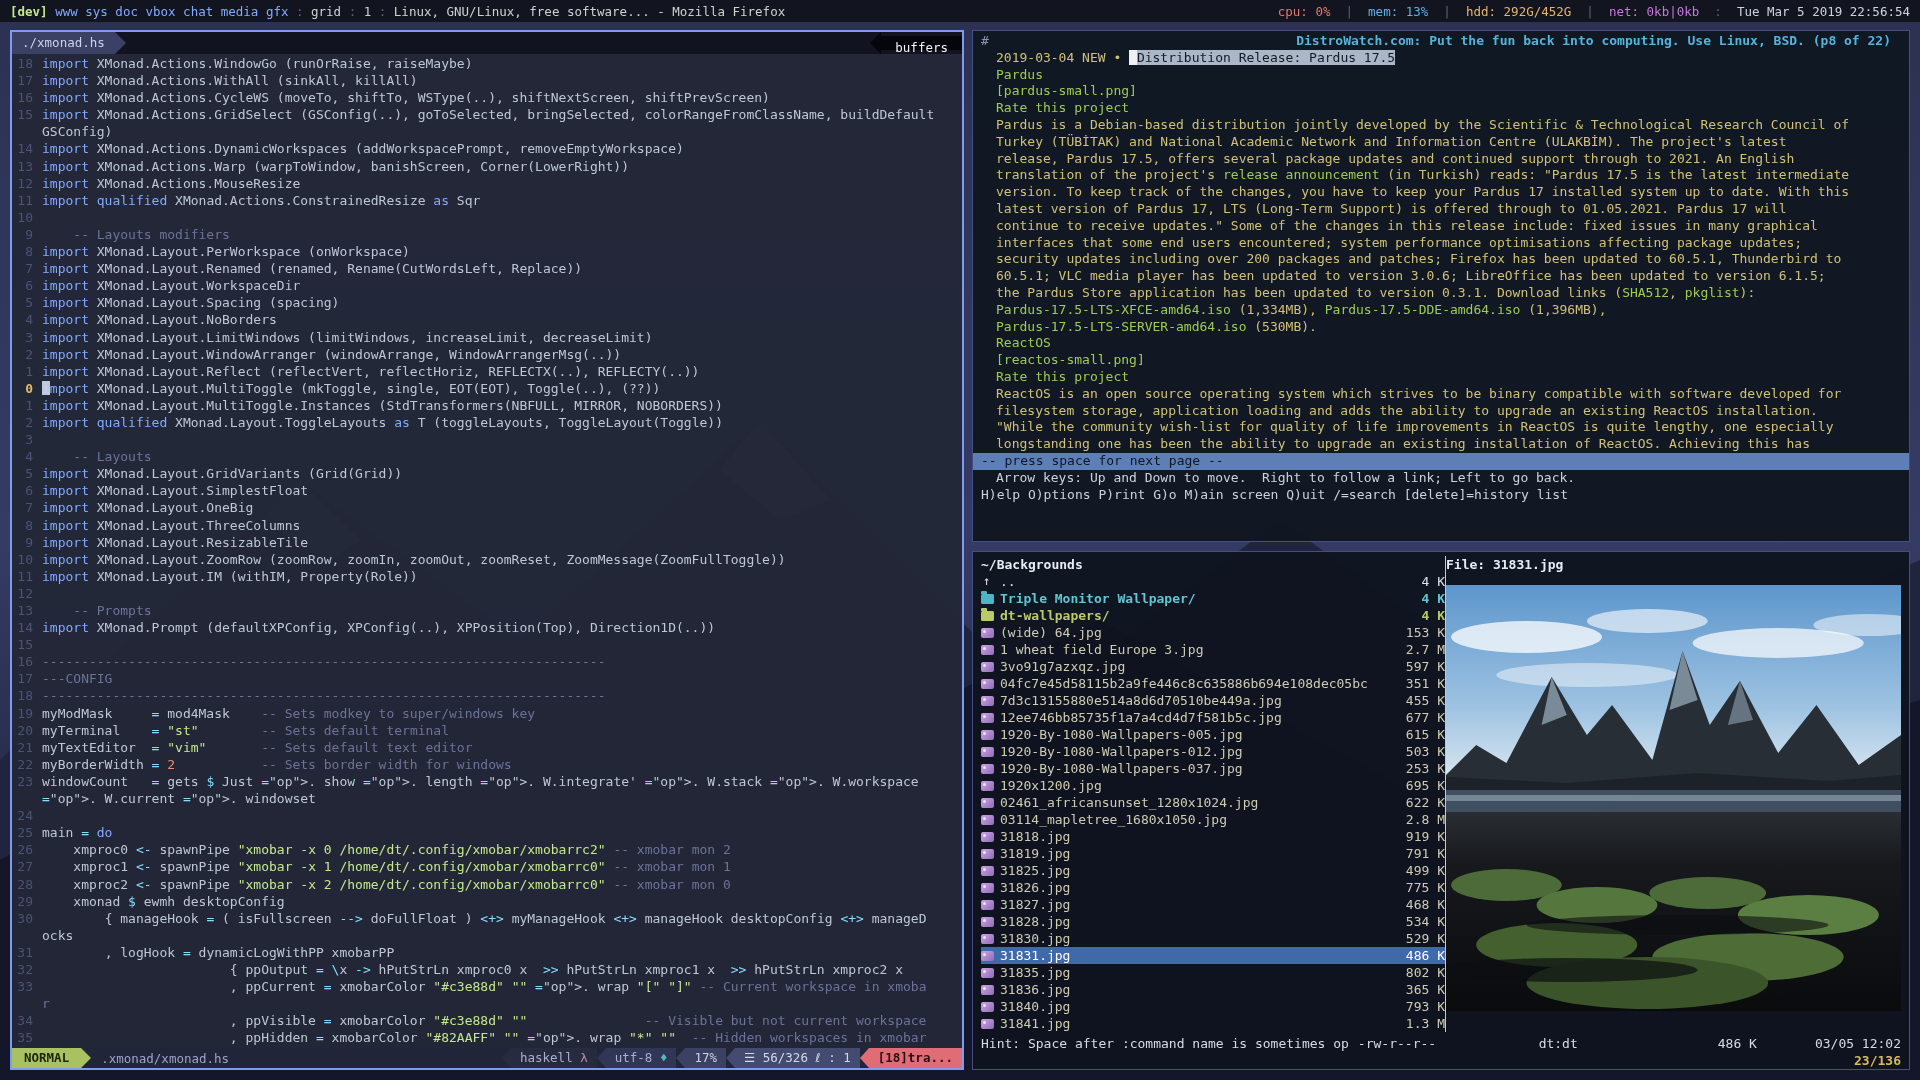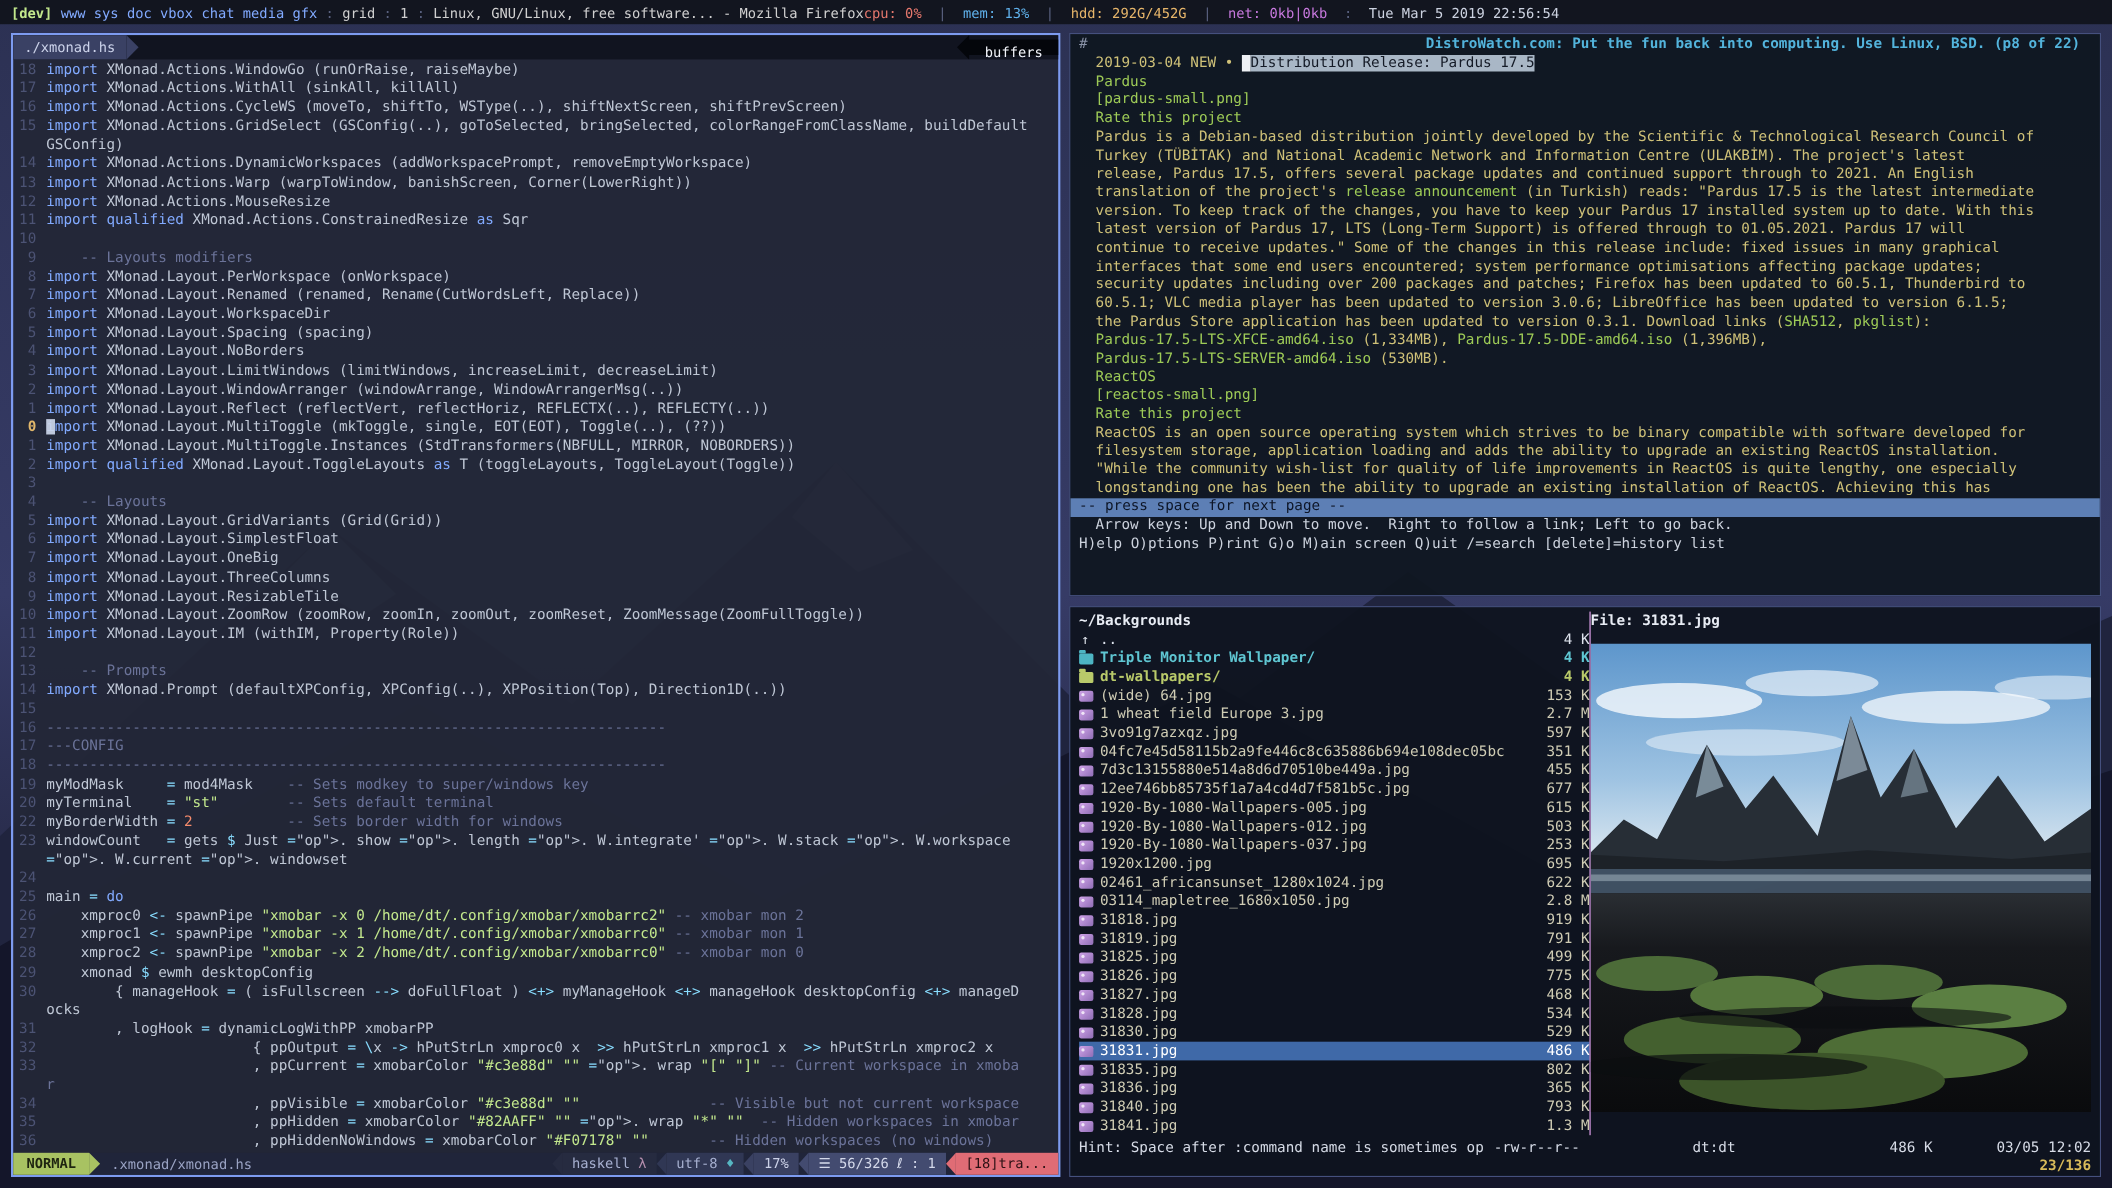--- a/index.html
+++ b/index.html
@@ -3,21 +3,21 @@
 <meta charset="utf-8">
 <style>
   *{margin:0;padding:0;box-sizing:border-box}
   html,body{width:1920px;height:1080px;overflow:hidden;background:#14162a;
     font-family:"DejaVu Sans Mono","DejaVu Sans",monospace}
   #screen{position:relative;width:1920px;height:1080px}
   svg.wallpaper{position:absolute;inset:0;z-index:0}
 
   
   #xmobar{position:absolute;z-index:3;left:0;top:0;width:1920px;height:22px;
-    background:rgba(18,21,30,.97);display:flex;justify-content:flex-start;align-items:center;
+    background:rgba(18,21,30,.97);display:flex;justify-content:space-between;align-items:center;
     padding:0 10px;font-size:12.5px;white-space:pre;color:#d0d0d0}
   #xmobar .ws-cur{color:var(--accent-green,#c3e88d);font-weight:bold}
   #xmobar .ws{color:var(--accent-blue,#82aaff)}
   #xmobar .xsep{color:#5a6280}
   #xmobar .xlayout,#xmobar .xcount,#xmobar .xtitle{color:#d0d0d0}
   #xmobar .s-cpu{color:#e5786d}
   #xmobar .s-mem{color:#5fb0ea}
   #xmobar .s-hdd{color:#e6b56a}
   #xmobar .s-net{color:#c678dd}
   #xmobar .s-date{color:#ccd2e0}
@@ -49,21 +49,21 @@
   .al-mode{background:var(--statusline-green,#a8c262);color:#1e2410;font-weight:bold;padding:0 12px;height:20px;line-height:20px}
   .arr-r{width:0;height:0;border-top:10px solid transparent;border-bottom:10px solid transparent;border-left:10px solid var(--statusline-green,#a8c262)}
   .al-file{color:#9aa3c4;padding-left:10px}
   .al-right{margin-left:auto;display:flex;align-items:center;height:20px}
   .tri{width:0;height:0;border-top:10px solid transparent;border-bottom:10px solid transparent}
   .seg{height:20px;line-height:20px;padding:0 9px;white-space:pre}
   .t-a{border-right:9px solid #262b40}.seg-a{background:#262b40;color:#a7b0d0}
   .t-b{border-right:9px solid #303754}.seg-b{background:#303754;color:#a7b0d0}
   .t-c{border-right:9px solid #3a4162}.seg-c{background:#3a4162;color:#ccd2e8}
   .t-d{border-right:9px solid #434b70}.seg-d{background:#434b70;color:#d4d9ea}
-  .t-e{border-right:9px solid var(--warn-red,#e06c75)}.seg-e{background:var(--warn-red,#e06c75);color:#2a1013;font-weight:normal}
+  .t-e{border-right:9px solid var(--warn-red,#e06c75)}.seg-e{background:var(--warn-red,#e06c75);color:#2a1013;font-weight:bold}
   .lambda{color:#b48ead}
   .enc-icon{color:#56b6c2}
 
   
   #lynx-window{left:972px;top:30px;width:938px;height:512px;border:1px solid #45507e;
     background:rgba(16,23,33,.96);padding:2px 8px 0 8px;font-size:13px;overflow:hidden}
   .lynx-line{height:16.8px;line-height:16.8px;white-space:pre;overflow:hidden;padding-left:15px}
   .lynx-line.flush{padding-left:0}
   .lynx-line.first{display:flex}
   .lynx-line.first .lh{margin-left:auto;padding-right:10px}
@@ -291,20 +291,24 @@
           <span class="gutter">18</span>
           <span class="code"><span class="cm">------------------------------------------------------------------------</span></span>
         </div>
         <div class="vim-line">
           <span class="gutter">19</span>
           <span class="code">myModMask     <span class="op">=</span> mod4Mask    <span class="cm">-- Sets modkey to super/windows key</span></span>
         </div>
         <div class="vim-line">
           <span class="gutter">20</span>
           <span class="code">myTerminal    <span class="op">=</span> <span class="st">"st"</span>        <span class="cm">-- Sets default terminal</span></span>
+        </div>
+        <div class="vim-line">
+          <span class="gutter">21</span>
+          <span class="code">myTextEditor  <span class="op">=</span> <span class="st">"vim"</span>       <span class="cm">-- Sets default text editor</span></span>
         </div>
         <div class="vim-line">
           <span class="gutter">22</span>
           <span class="code">myBorderWidth <span class="op">=</span> <span class="nu">2</span>           <span class="cm">-- Sets border width for windows</span></span>
         </div>
         <div class="vim-line">
           <span class="gutter">23</span>
           <span class="code">windowCount   <span class="op">=</span> gets <span class="op">$</span> Just <span class<span="" class="op">=</span>"op"&gt;. show <span class<span="" class="op">=</span>"op"&gt;. length <span class<span="" class="op">=</span>"op"&gt;. W.integrate' <span class<span="" class="op">=</span>"op"&gt;. W.stack <span class<span="" class="op">=</span>"op"&gt;. W.workspace <span class<span="" class="op">=</span>"op"&gt;. W.current <span class<span="" class="op">=</span>"op"&gt;. windowset</span>
         </div>
         <div class="vim-line">

